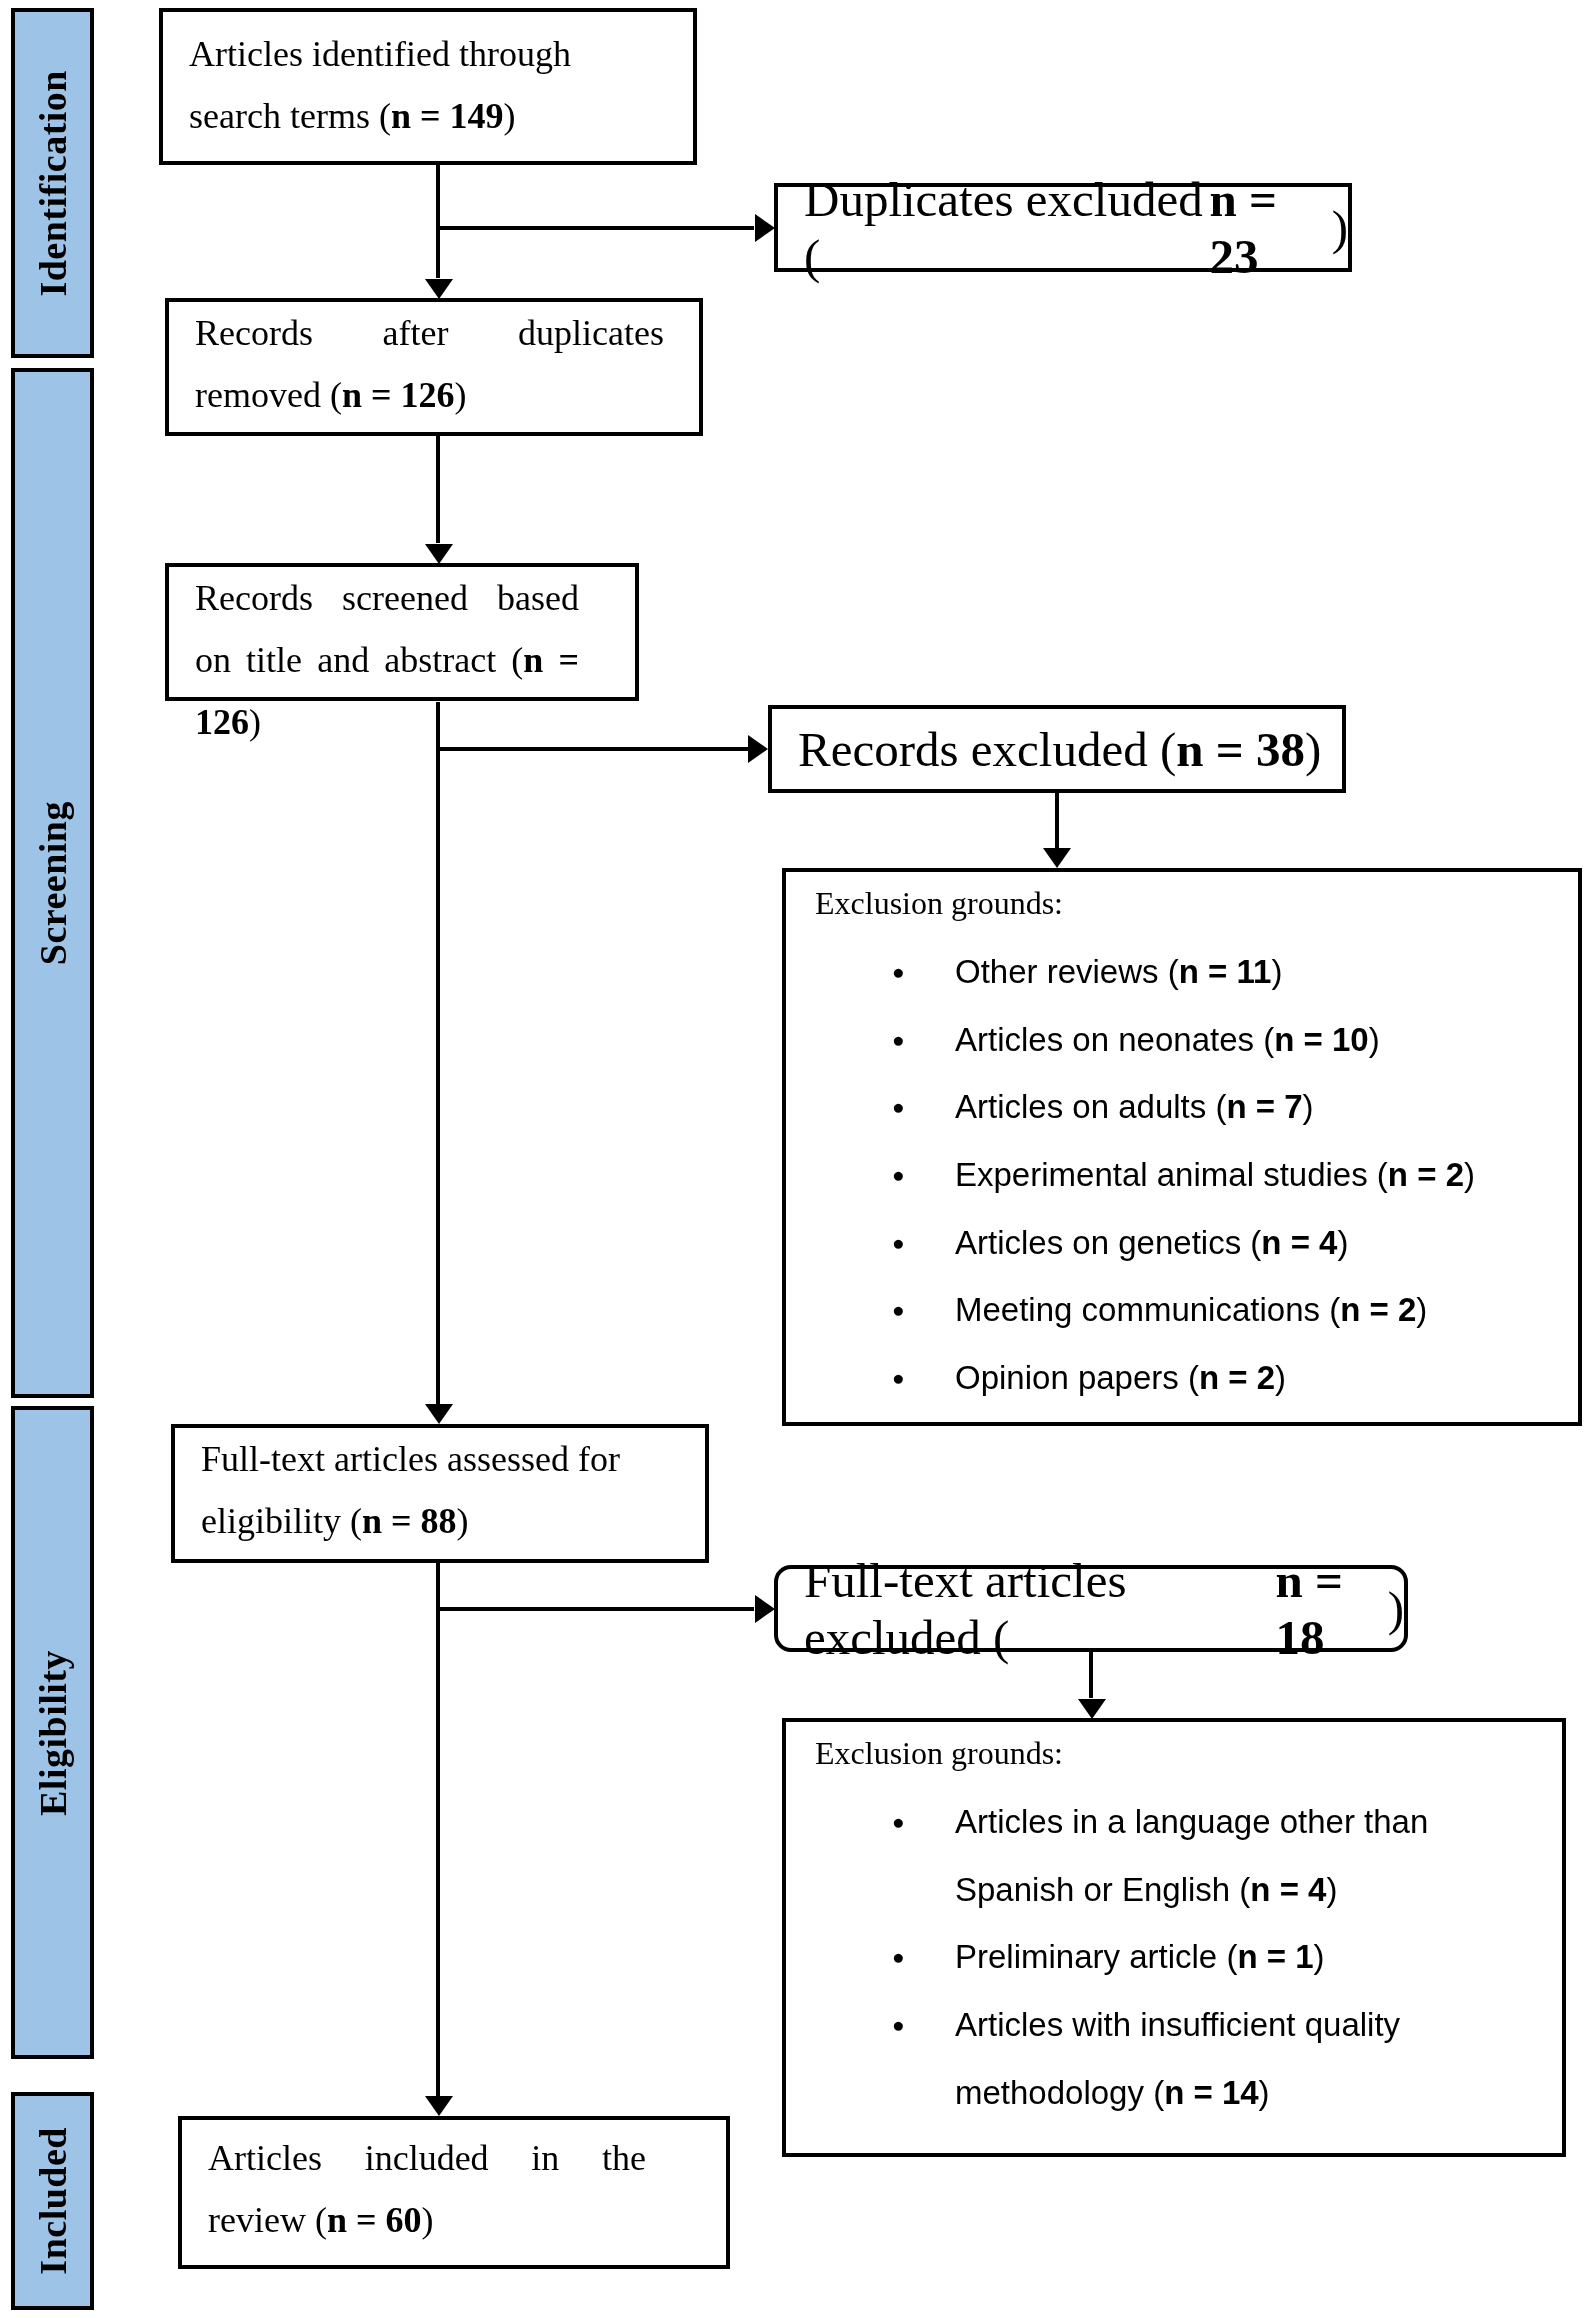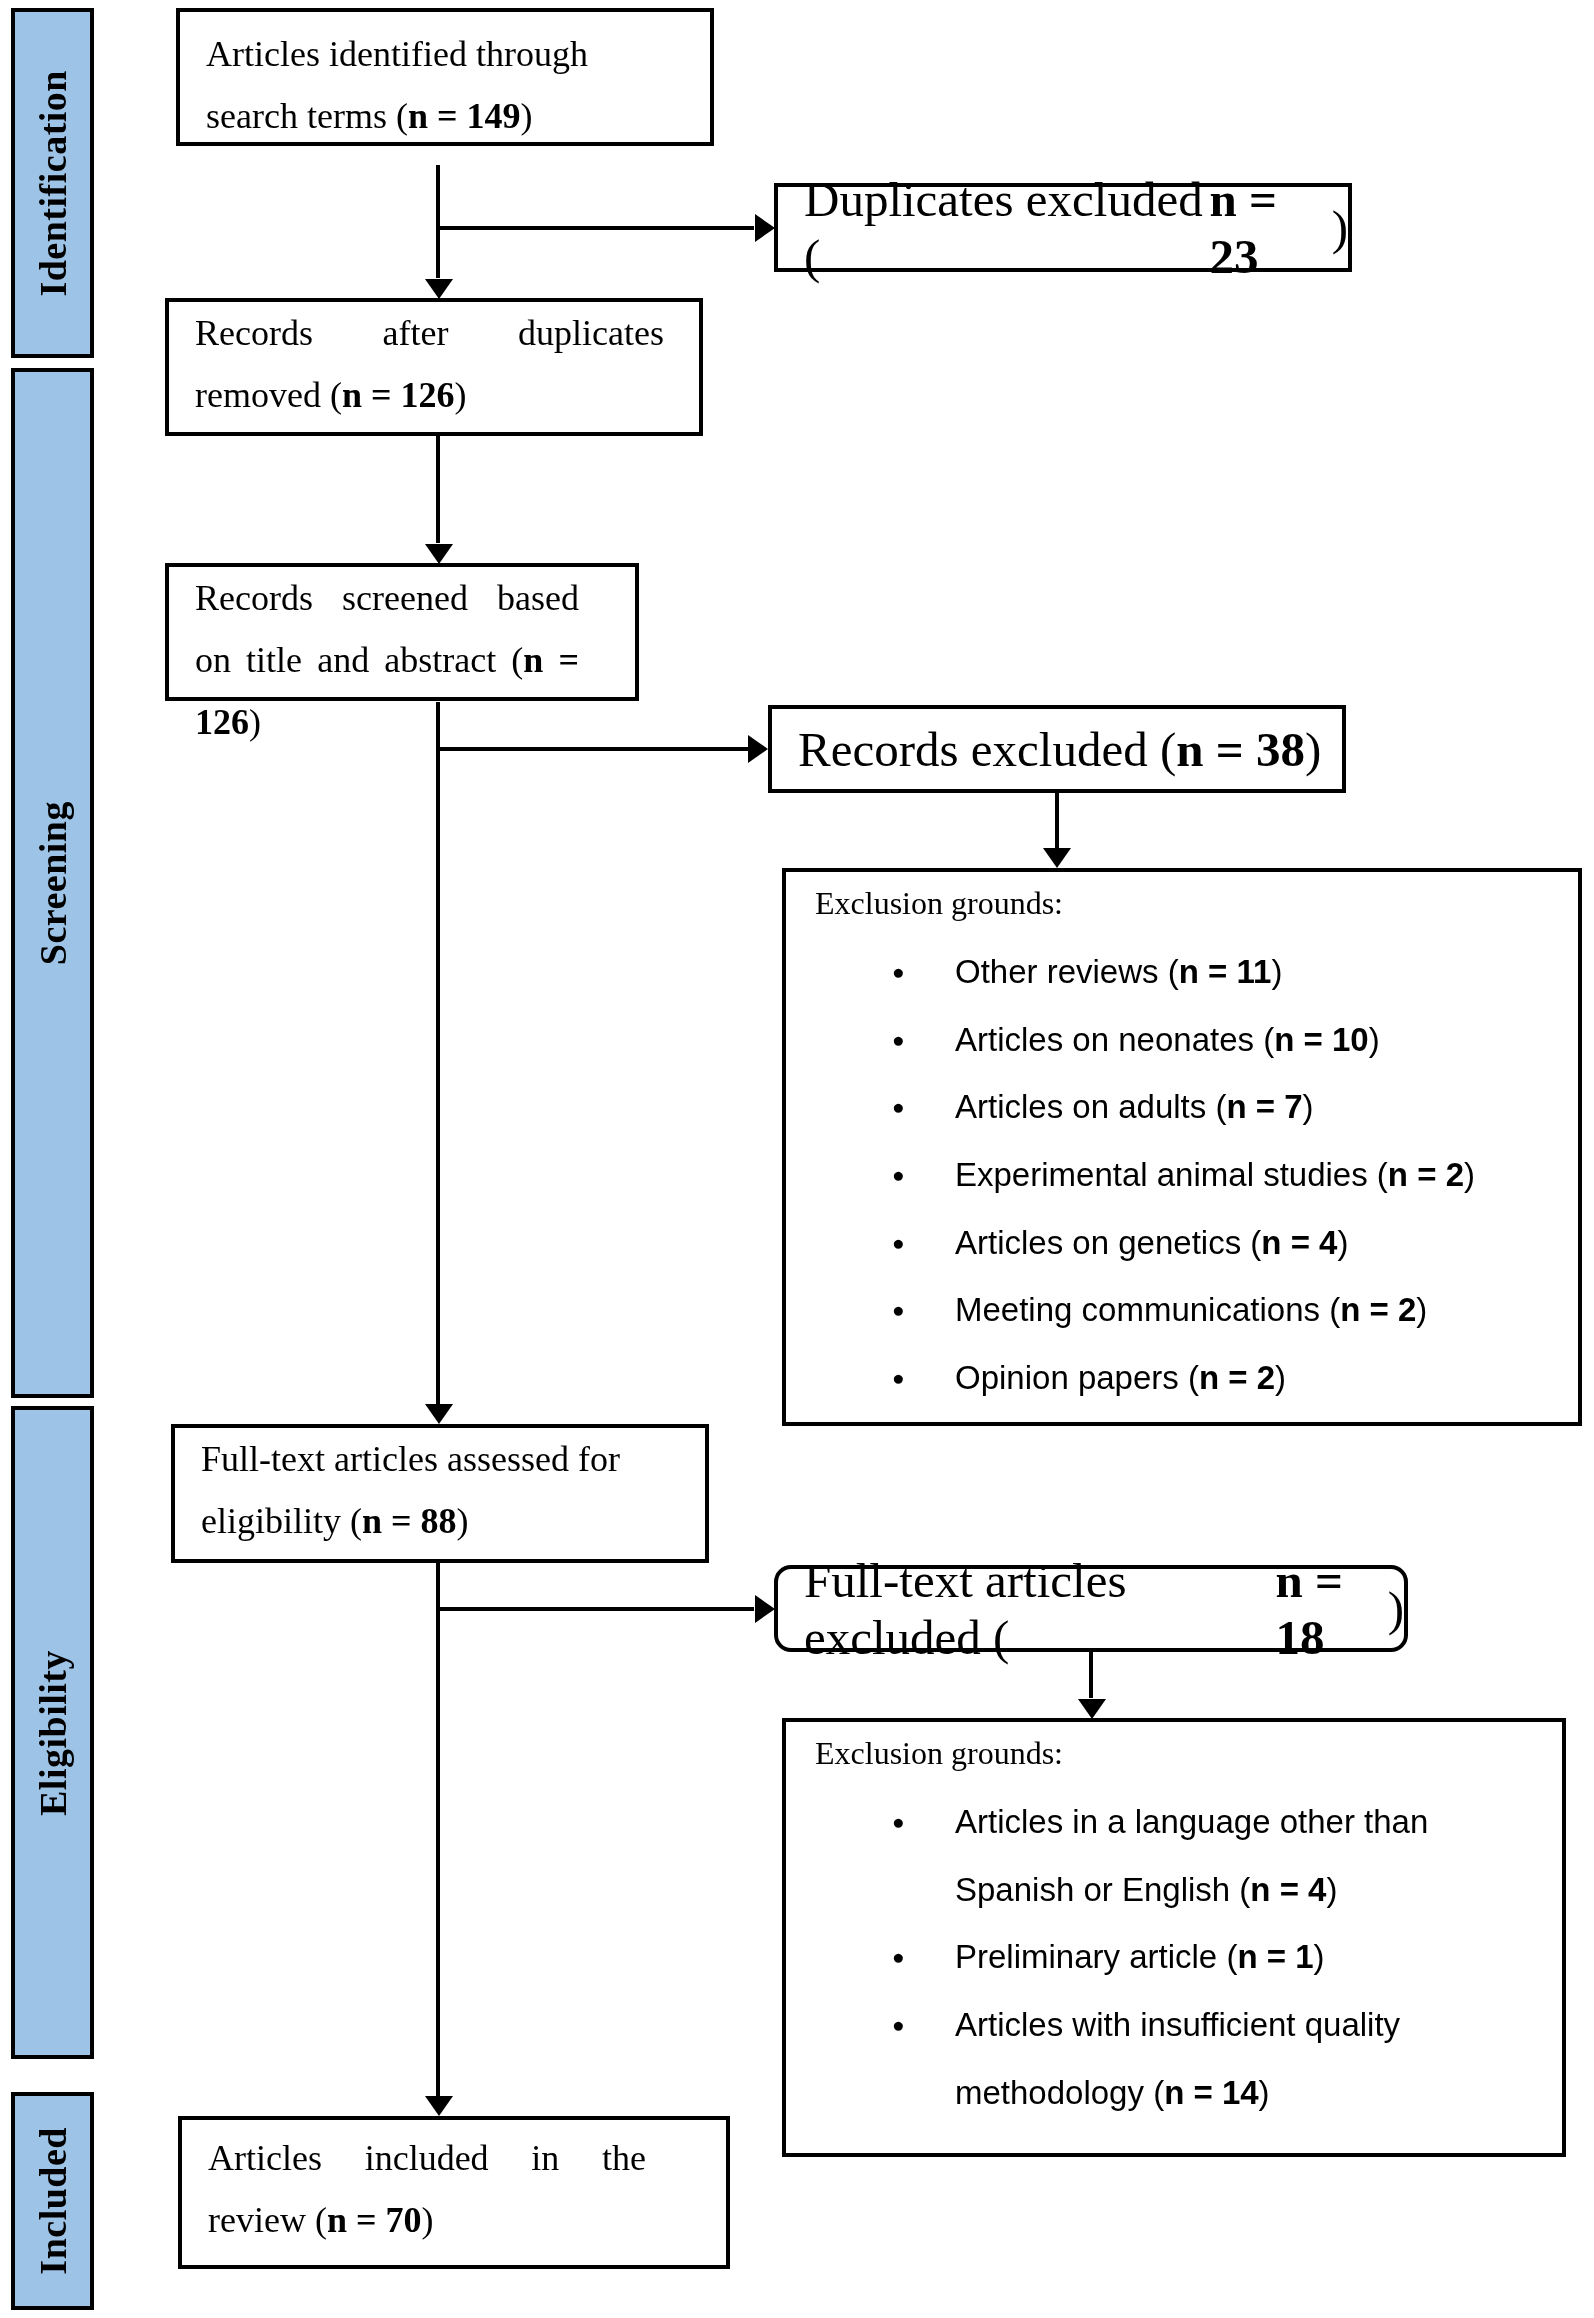--- a/index.html
+++ b/index.html
@@ -65,29 +65,29 @@
   <div class="stage" style="top: 368px; height: 1030px; background: rgb(157, 195, 230);">
     <span class="vtext">Screening</span>
   </div>
   <div class="stage" style="top: 1406px; height: 653px; background: rgb(157, 195, 230);">
     <span class="vtext">Eligibility</span>
   </div>
   <div class="stage" style="top: 2092px; height: 218px; background: rgb(157, 195, 230);">
     <span class="vtext">Included</span>
   </div>
 
-  <div class="box" style="left:176px;top:8.3px;width:538px;height:138px;padding:11.4px 35px 0 26px;">Articles identified through search terms (<b>n = 149</b>)</div>
+  <div class="box" style="left:159px;top:8.3px;width:538px;height:157px;padding:11.4px 35px 0 26px;">Articles identified through search terms (<b>n = 149</b>)</div>
 
   <div class="box justify" style="left:165px;top:298px;width:538px;height:138px;padding:1px 35px 0 26px;">Records after duplicates removed (<b>n = 126</b>)</div>
 
   <div class="box justify" style="left:165px;top:563px;width:474px;height:138px;padding:1px 56px 0 26px;">Records screened based on title and abstract (<b>n = 126</b>)</div>
 
   <div class="box" style="left:171px;top:1424px;width:538px;height:139px;padding:1px 56px 0 26px;">Full-text articles assessed for eligibility (<b>n = 88</b>)</div>
 
-  <div class="box justify" style="left:178px;top:2116px;width:552px;height:153px;padding:8.3px 80px 0 26px;">Articles included in the review (<b>n = 70</b>)</div>
+  <div class="box justify" style="left:178px;top:2116px;width:552px;height:153px;padding:8.3px 80px 0 26px;">Articles included in the review (<b>n = 60</b>)</div>
 
   <div class="rbox" style="left:774px;top:183px;width:578px;height:89px;">Duplicates excluded (<b>n = 23</b>)</div>
 
   <div class="rbox" style="left:768px;top:705px;width:578px;height:88px;">Records excluded (<b>n = 38</b>)</div>
 
   <div class="xbox" style="left:782px;top:868px;width:800px;height:558px;">
     <div class="xhead">Exclusion grounds:</div>
     <ul class="exc">
         <li><span class="bullet">●</span><span>Other reviews (<b>n = 11</b>)</span></li>
         <li><span class="bullet">●</span><span>Articles on neonates (<b>n = 10</b>)</span></li>

